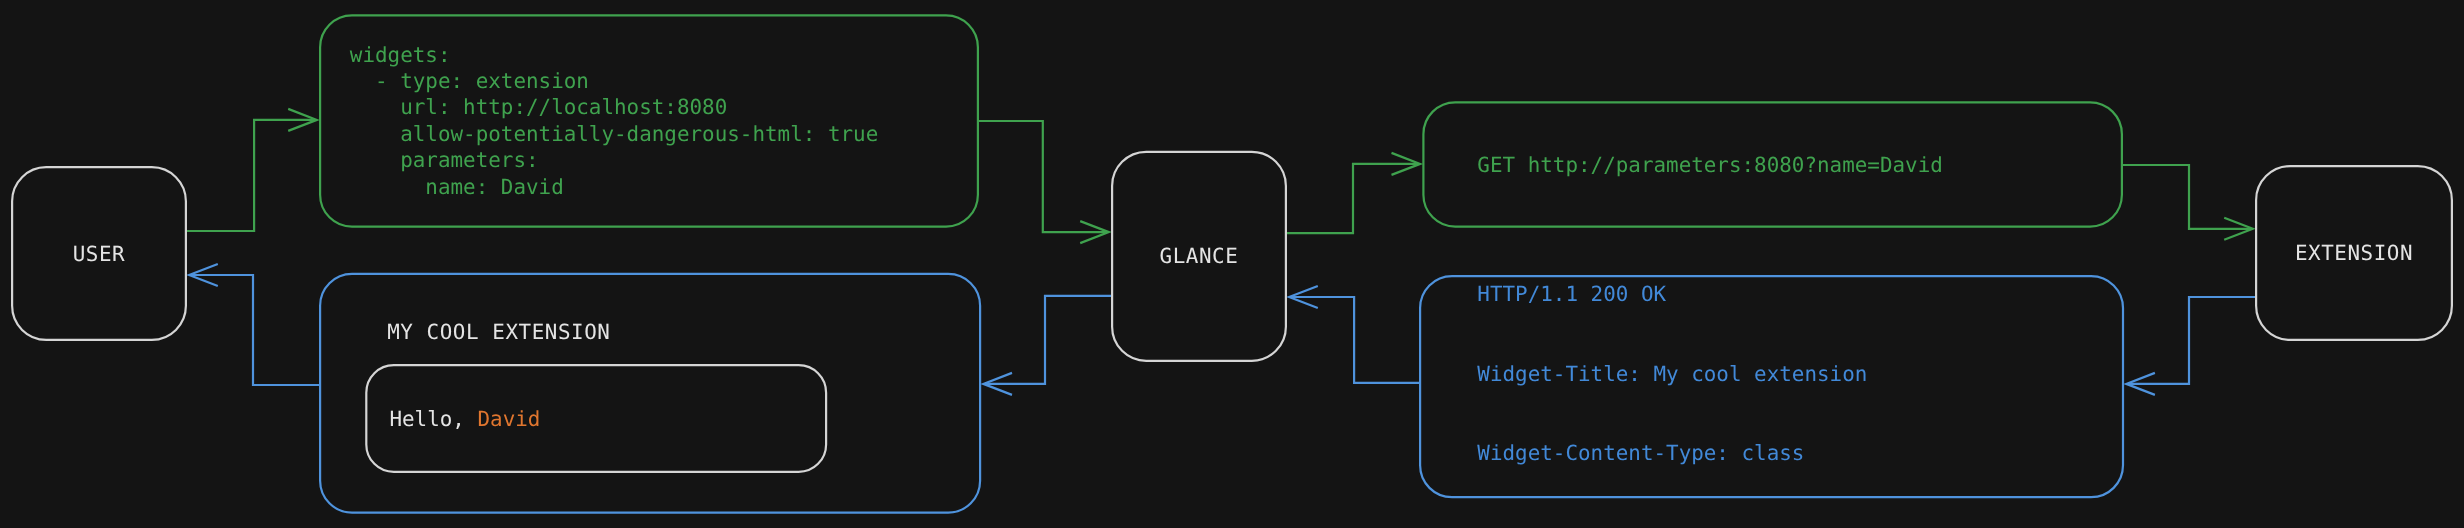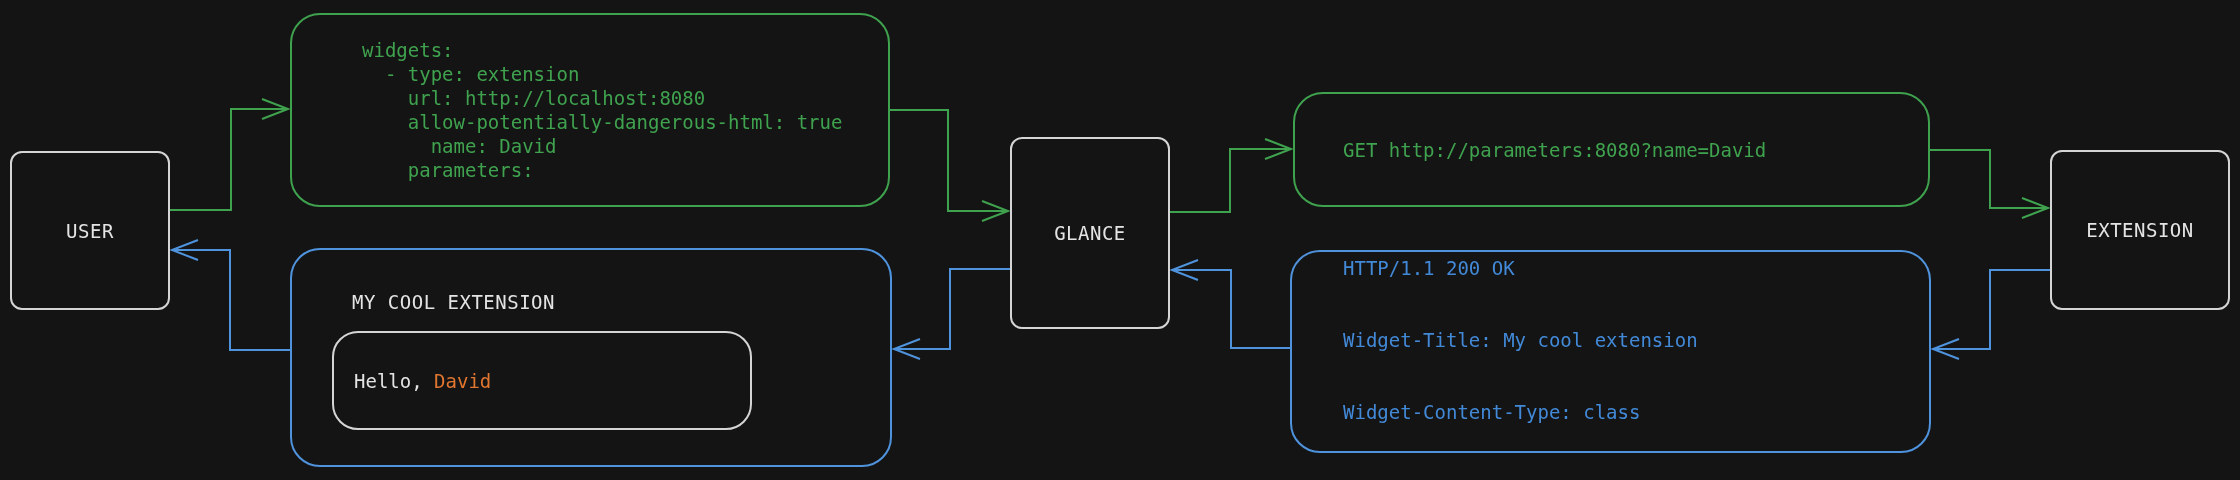--- a/index.html
+++ b/index.html
@@ -16,21 +16,21 @@
     position:relative;
     width:2240px;height:480px;
     background:var(--background);
     font-family:"DejaVu Sans Mono","Liberation Mono",monospace;
     overflow:hidden;
   }
   #connectors{position:absolute;left:0;top:0;pointer-events:none;}
   .node{
     position:absolute;
     border:2px solid var(--node_border);
-    border-radius:12px;
+    border-radius:32px;
     display:flex;align-items:center;justify-content:center;
     color:var(--light_text);
     font-size:19px;letter-spacing:0.5px;
     box-sizing:border-box;
   }
   .msg-box{
     position:absolute;
     border:2px solid;
     border-radius:30px;
     box-sizing:border-box;
@@ -38,21 +38,21 @@
   .msg-box.green{border-color:var(--green);color:var(--green);}
   .msg-box.blue{border-color:var(--blue_line);}
   .code-block{
     display:flex;flex-direction:column;justify-content:center;
     height:100%;
   }
   .code-line{
     white-space:pre;
     font-size:19px;line-height:24px;min-height:24px;
   }
-  #config-box .code-block{padding-left:26px;margin-left:44px;}
+  #config-box .code-block{padding-left:26px;}
   #response-box .code-block{padding-left:51px;}
   #response-box .code-line{color:var(--blue_text);margin-top:48px;}
   #request-box{display:flex;align-items:center;}
   #request-box .code-line{padding-left:48px;}
   #widget-title{
     position:absolute;left:60px;top:41px;
     color:var(--light_text);
     font-size:19px;letter-spacing:0.5px;white-space:pre;
   }
   #widget-inner{
@@ -120,22 +120,22 @@
   <div class="node" style="left:2050px;top:150px;width:180px;height:160px;">
     <span>EXTENSION</span>
   </div>
 
   <div id="config-box" class="msg-box green" style="left:290px;top:13px;width:600px;height:194px;">
     <div class="code-block">
       <div class="code-line">widgets:</div>
       <div class="code-line">  - type: extension</div>
       <div class="code-line">    url: http://localhost:8080</div>
       <div class="code-line">    allow-potentially-dangerous-html: true</div>
+      <div class="code-line">    parameters:</div>
       <div class="code-line">      name: David</div>
-      <div class="code-line">    parameters:</div>
     </div>
   </div>
 
   <div id="request-box" class="msg-box green" style="left:1293px;top:92px;width:637px;height:115px;">
     <div class="code-line">GET http://parameters:8080?name=David</div>
   </div>
 
   <div id="widget-box" class="msg-box blue" style="left:290px;top:248px;width:602px;height:219px;">
     <div id="widget-inner">
       <div id="widget-greeting"><span>Hello, </span><span class="name">David</span></div>

